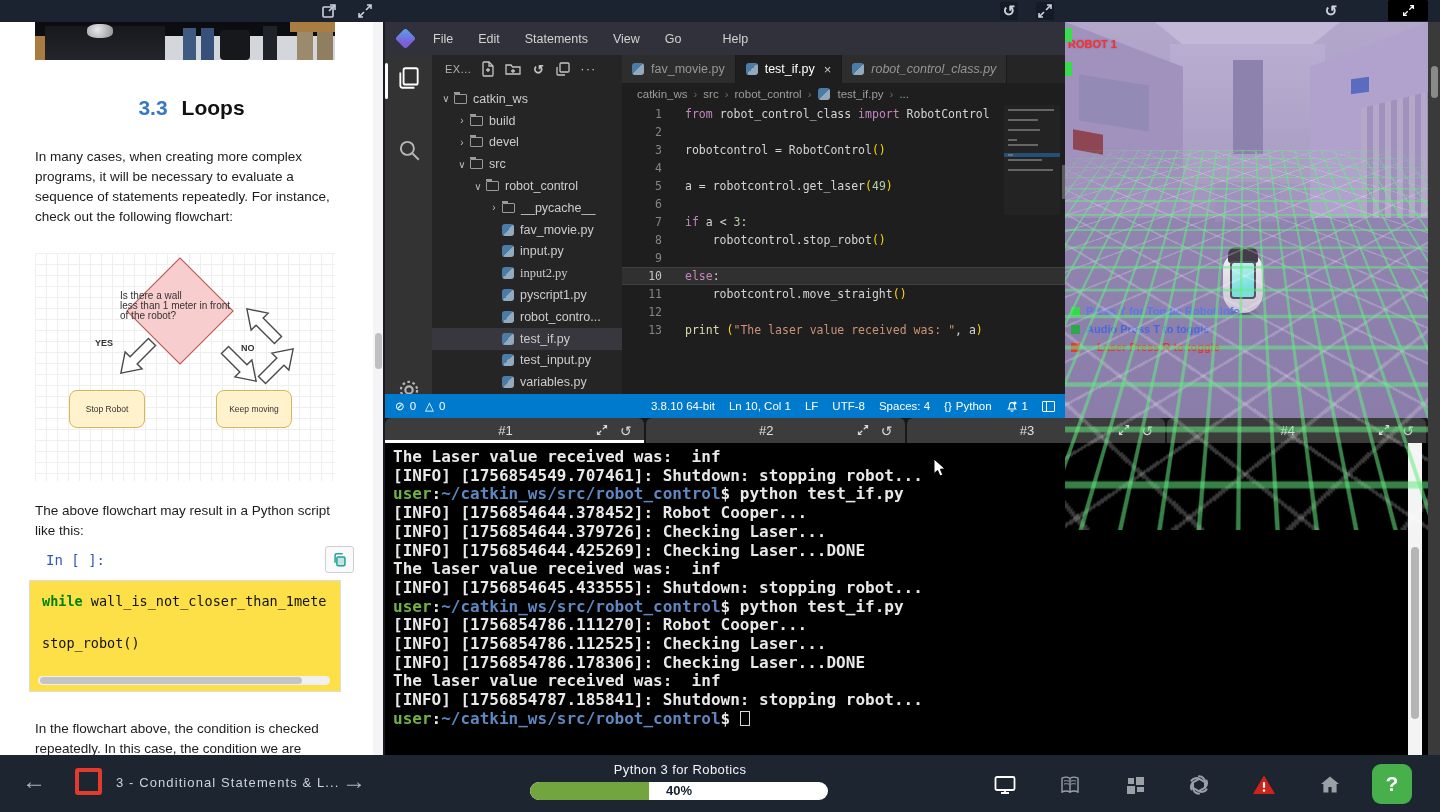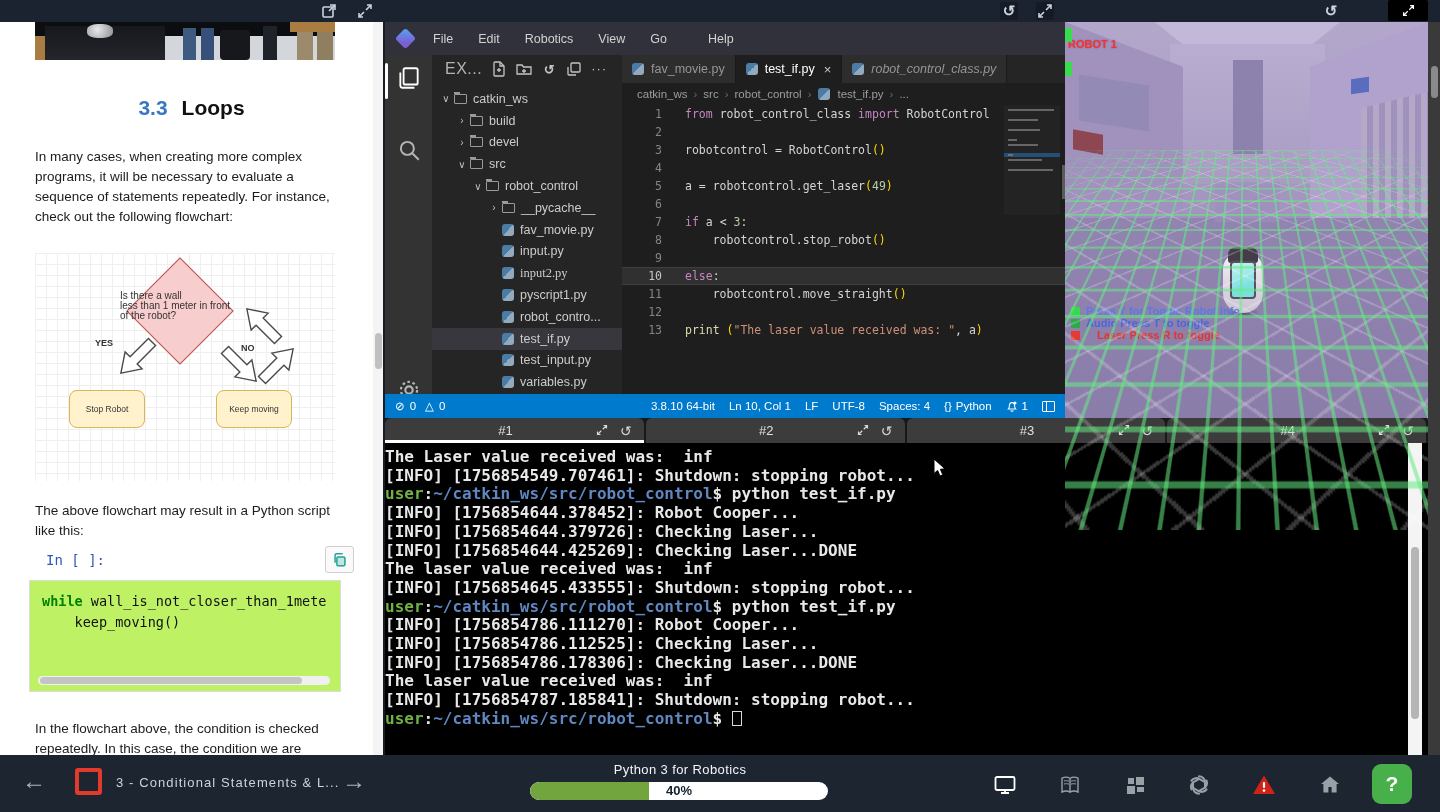--- a/index.html
+++ b/index.html
@@ -37,40 +37,40 @@
   #fc-dtext { left:85px; top:38px; width:120px; text-align:left; font-size:10px; line-height:10px; color:#333; }
   .fc-lab { position:absolute; font-size:9px; font-weight:bold; color:#333; }
   .fc-box { position:absolute; width:76px; height:38px; background:#fff2cc; border:1px solid #d6b656; border-radius:8px;
             display:flex; align-items:center; justify-content:center; font-size:8.5px; color:#333; }
   #fc-arrows { left:0; top:0; width:300px; height:228px; }
 
   
   #nb-cellrow { left:46px; top:524px; width:308px; height:30px; }
   #nb-in { font-family:"DejaVu Sans Mono", monospace; font-size:14px; color:#2f5bb7; position:absolute; left:0; top:6px; }
   #nb-copy { position:absolute; right:0; top:0; width:29px; height:27px; border:1px solid #cfcfcf; border-radius:3px; background:#fafafa; display:flex; align-items:center; justify-content:center; cursor:pointer; }
-  #nb-codebox { left:29px; top:558px; width:312px; height:112px; background:#bef264; border:1px solid #dcdcdc; padding:10px 0 0 12px; }
+  #nb-codebox { left:29px; top:558px; width:312px; height:112px; background:#fde047; border:1px solid #dcdcdc; padding:10px 0 0 12px; }
   .nb-codeline { font-family:"DejaVu Sans Mono", monospace; font-size:13.5px; line-height:21px; white-space:pre; color:#111; }
   .nb-kw { color:#008000; font-weight:bold; }
   #nb-codescroll { position:absolute; left:8px; bottom:6px; width:292px; height:9px; background:#f0f0f0; border-radius:5px; }
   #nb-codescroll .th { position:absolute; left:2px; top:1px; width:262px; height:7px; background:#c4c4c4; border-radius:4px; }
 
   
   #ide { left:385px; top:22px; width:680px; height:396px; background:#1e1e1e; }
   #menubar { left:0; top:0; width:680px; height:33px; background:#30313a; display:flex; align-items:center; }
   #vsc-logo { width:15px; height:15px; margin:0 14px 0 13px; background:linear-gradient(135deg,#58a6f0,#7b5fd6 70%); transform:rotate(45deg); border-radius:3px; }
   .menu-item { color:#d2d2d2; font-size:12.5px; margin-right:13px; padding:2px 6px; cursor:pointer; }
   .menu-item.gap { margin-left:16px; }
 
   #activitybar { left:0; top:33px; width:47px; height:339px; background:#333333; }
   #act-indicator { left:0; top:8px; width:3px; height:36px; background:#fff; border-radius:2px; }
   .act-ic { position:absolute; left:11px; width:26px; height:26px; color:#b6b6b6; cursor:pointer; }
 
   #sidebar { left:47px; top:33px; width:190px; height:339px; background:#252526; overflow:hidden; }
   #sb-head { position:absolute; left:0; top:0; width:190px; height:28px; display:flex; align-items:center; }
-  #sb-title { color:#b4b4b4; font-size:16px; letter-spacing:.5px; margin-left:13px; }
+  #sb-title { color:#b4b4b4; font-size:11px; letter-spacing:.5px; margin-left:13px; }
   .sb-ic { width:16px; height:16px; margin-left:9px; color:#c5c5c5; cursor:pointer; }
   #tree { position:absolute; left:0; top:33px; width:190px; }
   .trow { height:21.8px; display:flex; align-items:center; color:#cccccc; font-size:12.5px; cursor:pointer; white-space:nowrap; }
   .trow.sel { background:#37373d; }
   .chev { width:12px; font-size:10px; color:#bdbdbd; text-align:center; margin-right:2px; }
   .fold { width:13px; height:10px; border:1px solid #9a9a9a; border-radius:1px; position:relative; margin-right:6px; flex:0 0 auto; }
   .fold:before { content:''; position:absolute; left:-1px; top:-3px; width:6px; height:2px; background:#9a9a9a; }
   .pyic { width:12px; height:12px; margin-right:6px; flex:0 0 auto; border-radius:3px;
           background:linear-gradient(135deg,#4a7ca6 50%,#93a9bd 50%); }
 
@@ -111,37 +111,37 @@
     transform:perspective(240px) rotateX(52deg); transform-origin:50% 0;
     -webkit-mask-image:radial-gradient(ellipse 62% 58% at 50% 32%, #000 52%, transparent 78%);
             mask-image:radial-gradient(ellipse 62% 58% at 50% 32%, #000 52%, transparent 78%); }
   #white-grid { left:-70px; top:128px; width:500px; height:430px;
     background-image:repeating-linear-gradient(25deg,rgba(255,255,255,.22) 0 1px,transparent 1px 16px),
                      repeating-linear-gradient(-25deg,rgba(255,255,255,.22) 0 1px,transparent 1px 16px);
     transform:perspective(240px) rotateX(52deg); transform-origin:50% 0;
     -webkit-mask-image:radial-gradient(ellipse 60% 55% at 50% 30%, #000 45%, transparent 75%);
             mask-image:radial-gradient(ellipse 60% 55% at 50% 30%, #000 45%, transparent 75%); }
   #sim-overlay-rows { left:6px; top:283px; }
-  .ov-row { display:flex; align-items:center; font-size:11px; font-weight:bold; }
+  .ov-row { display:flex; align-items:center; margin-bottom:6px; font-size:11px; font-weight:bold; }
   .ov-mark { width:9px; height:9px; margin-right:6px; flex:0 0 auto; }
   #robot-label { left:3px; top:16px; color:#ff2e2e; font-size:11px; font-weight:bold; text-shadow:0 0 2px rgba(0,0,0,.3); }
   .edge-sq { left:0; width:7px; height:14px; background:#3adb4e; }
 
   
   #right-gutter { left:1428px; top:22px; width:12px; height:733px; background:#3a3a3a; z-index:30; }
   #rg-thumb { position:absolute; left:2.5px; top:44px; width:7px; height:32px; background:#8a8a8a; border-radius:4px; }
 
   
   #term-tabs { left:385px; top:418px; width:1043px; height:25px; background:#181818; display:flex; z-index:31; }
   .term-tab { position:relative; flex:1; margin-right:2px; background:#3c3c3c; border-radius:6px 6px 0 0; display:flex; align-items:center; cursor:pointer; }
   .term-tab .tlabel { flex:1; text-align:center; color:#e0e0e0; font-size:13px; padding-left:30px; }
   .term-tab .ticons { display:flex; align-items:center; gap:12px; padding-right:12px; color:#d8d8d8; }
   .term-tab.active:after { content:''; position:absolute; left:0; right:0; bottom:0; height:3px; background:#fff; }
   #terminal { left:385px; top:443px; width:1055px; height:312px; background:#000; z-index:29; }
-  #term-text { position:absolute; left:0; top:5px; font-family:"DejaVu Sans Mono", monospace; font-size:16px; font-weight:bold; line-height:18.7px; white-space:pre; color:#e8e8e8; }
+  #term-text { position:absolute; left:8px; top:5px; font-family:"DejaVu Sans Mono", monospace; font-size:16px; font-weight:bold; line-height:18.7px; white-space:pre; color:#e8e8e8; }
   .t-p { color:#e8e8e8; } .t-u { color:#70b244; } .t-d { color:#5f87c0; }
   .t-c { display:inline-block; width:10px; height:15px; border:1.6px solid #d8d8d8; vertical-align:-2px; }
   #term-scroll { position:absolute; left:1023px; top:0; width:14px; height:312px; background:#f4f4f4; }
   #term-thumb { position:absolute; left:3px; top:104px; width:8px; height:172px; background:#b5b5b5; border-radius:5px; }
 
   
   #bottom-bar { left:0; top:755px; width:1440px; height:57px; background:#1d2531; z-index:40; }
   .bb { position:absolute; }
   #bb-back { left:22px; top:12px; font-size:24px; color:#aab4bf; cursor:pointer; }
   #bb-fwd  { left:342px; top:12px; font-size:24px; color:#aab4bf; cursor:pointer; }
@@ -240,41 +240,41 @@
             <rect x="5.5" y="5.5" width="9" height="10" rx="1.5" fill="#26a69a" opacity=".25"></rect>
             <rect x="5.5" y="5.5" width="9" height="10" rx="1.5"></rect>
             <path d="M3.5 12V3.5a1.5 1.5 0 0 1 1.5-1.5h7"></path>
           </svg>
       </span>
     </div>
 
     <div id="nb-codebox" class="abs">
       <div id="nb-code-lines">
           <div class="nb-codeline"><span class="nb-kw">while</span><span> wall_is_not_closer_than_1mete</span></div>
-          <div class="nb-codeline"><span>    keep_moving()</span></div>
           <div class="nb-codeline">&nbsp;</div>
+          <div class="nb-codeline"><span>stop_robot()</span></div>
         </div>
       <div id="nb-codescroll">
           <div class="th"></div>
         </div>
     </div>
 
     <p class="abs nb-para" id="nb-para3">In the flowchart above, the condition is checked repeatedly. In this case, the condition we are</p>
 
     <div id="nb-scroll" class="abs"></div>
     <div id="nb-thumb" class="abs"></div>
   </div>
 
   <div id="ide" class="abs">
     <div id="menubar" class="abs">
       <div id="vsc-logo"></div>
       <div id="menu-items" style="display:flex">
           <span class="menu-item">File</span>
           <span class="menu-item">Edit</span>
-          <span class="menu-item">Robotics</span>
+          <span class="menu-item">Statements</span>
           <span class="menu-item">View</span>
           <span class="menu-item">Go</span>
           <span class="menu-item gap">Help</span>
         </div>
     </div>
 
     <div id="activitybar" class="abs">
       <div id="act-indicator" class="abs"></div>
       <span class="act-ic" style="top:10px;color:#ffffff">
         <svg viewBox="0 0 24 24" fill="none" stroke="currentColor" stroke-width="1.7">

